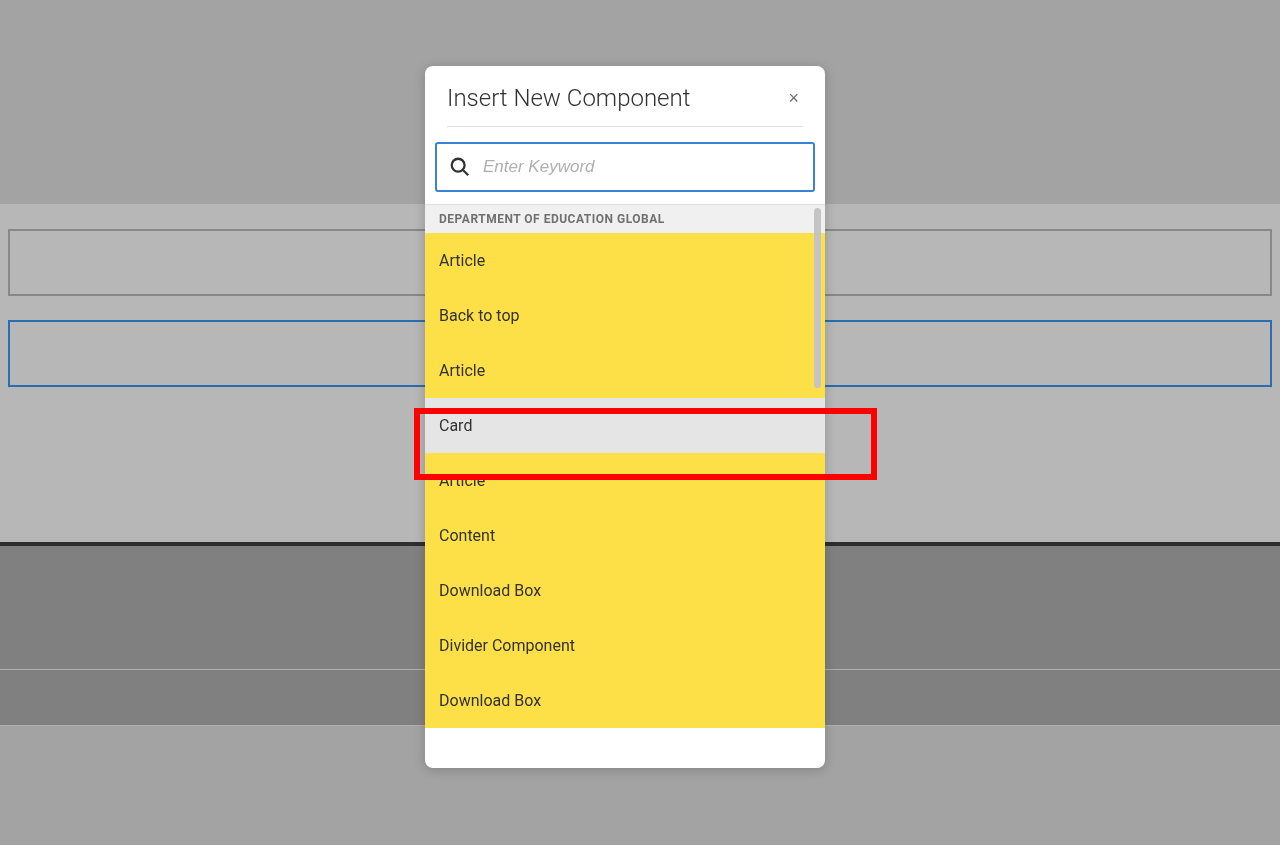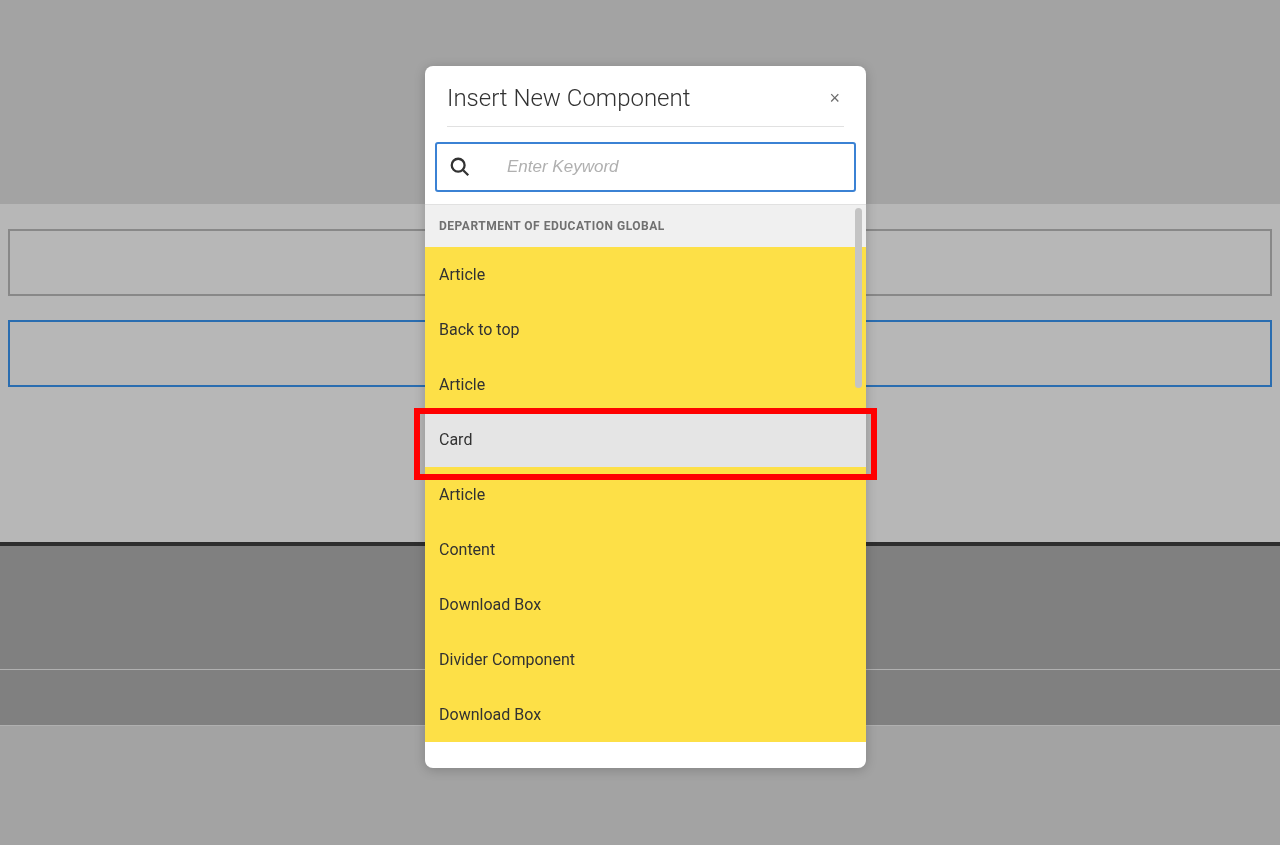--- a/index.html
+++ b/index.html
@@ -100,21 +100,21 @@
       height: 67px;
       border: 2px solid #2a6db0;
       background: transparent;
     }
     
     
     .modal {
       position: absolute;
       top: 66px;
       left: 425px;
-      width: 441px;
+      width: 400px;
       height: 702px;
       background: #fff;
       border-radius: 8px;
       box-shadow: 0 2px 12px rgba(0,0,0,0.2);
       display: flex;
       flex-direction: column;
       overflow: hidden;
     }
     
     .modal-header {
@@ -147,21 +147,20 @@
     .search-container {
       padding: 15px 10px 12px 10px;
     }
     .search-box {
       display: flex;
       align-items: center;
       border: 2px solid #3b82d4;
       border-radius: 3px;
       height: 50px;
       padding: 0 12px;
-      gap: 24px;
     }
     .search-icon-svg {
       width: 22px;
       height: 22px;
       margin-right: 12px;
       flex-shrink: 0;
     }
     .search-input {
       border: none;
       outline: none;
@@ -185,21 +184,21 @@
       overflow-y: auto;
       position: relative;
     }
     
     .group-header {
       background: #f0f0f0;
       color: #707070;
       font-size: 12px;
       font-weight: 700;
       letter-spacing: 0.5px;
-      padding: 14px 14px;
+      padding: 7px 14px;
       text-transform: uppercase;
     }
     
     .list-item {
       padding: 18px 14px;
       font-size: 16px;
       color: #323232;
       cursor: pointer;
       background: #fde047;
     }

